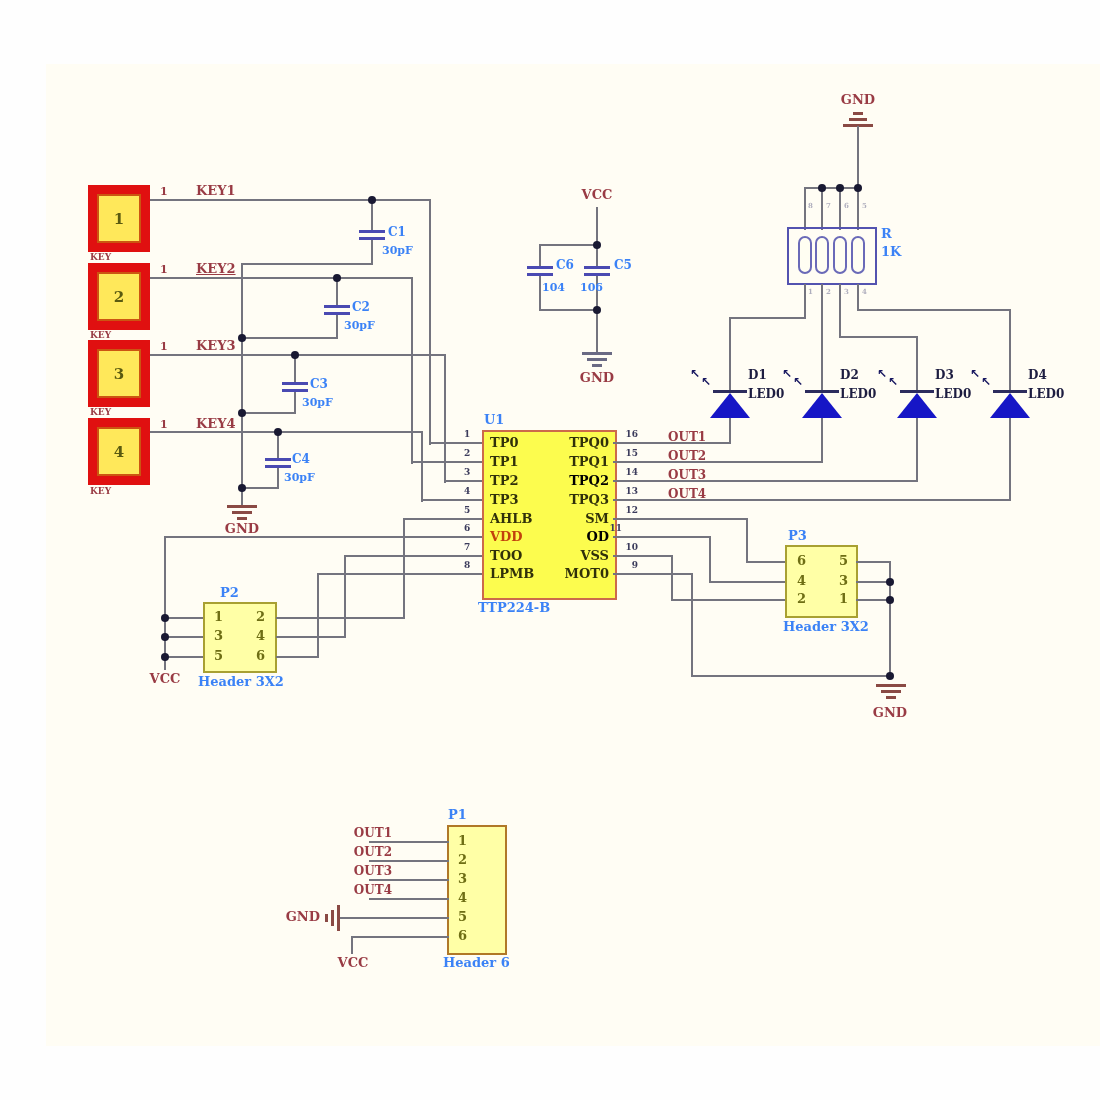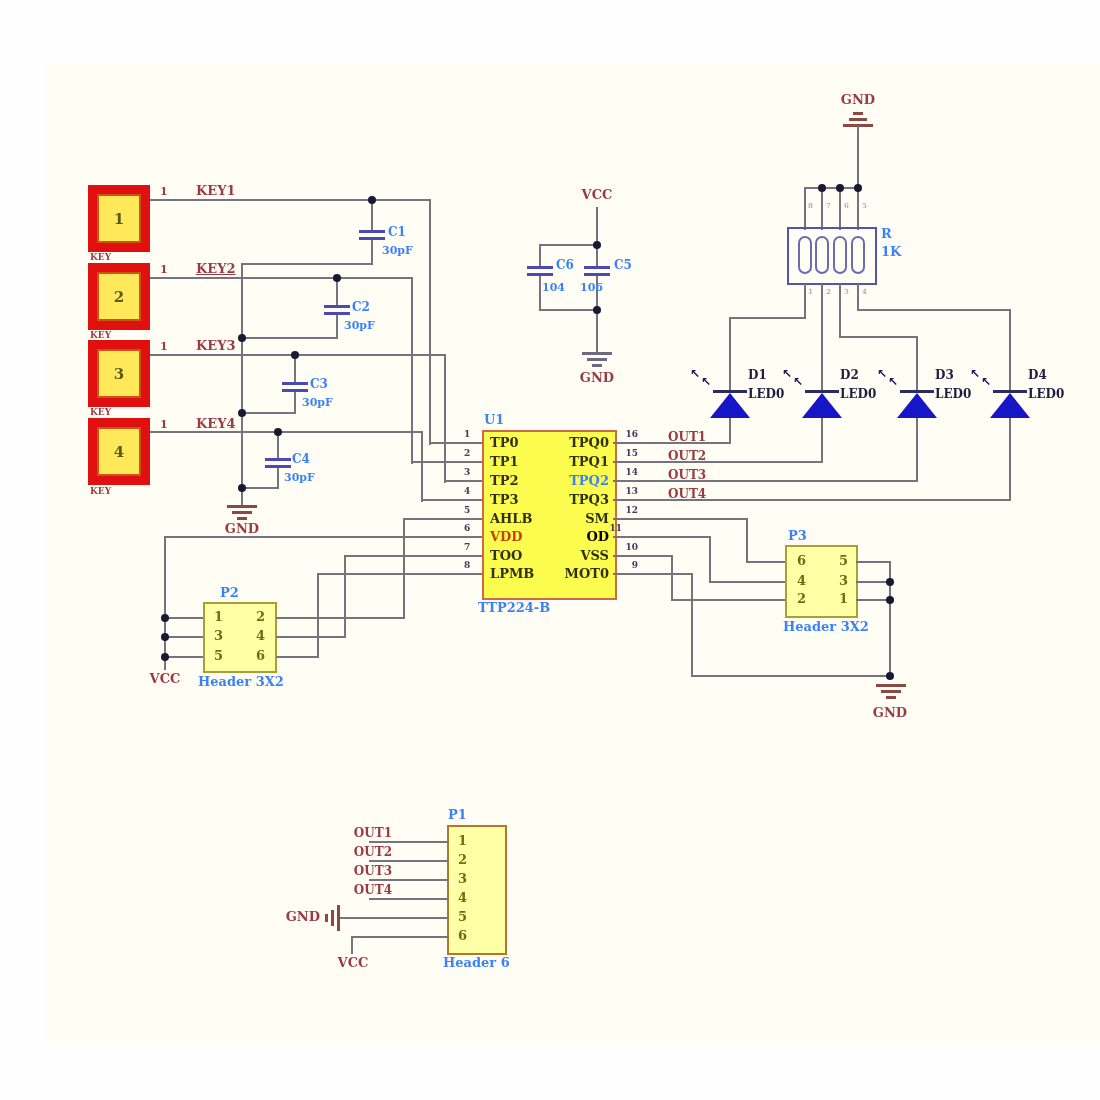--- a/index.html
+++ b/index.html
@@ -154,21 +154,21 @@
 <div class="lbl s9 gy rt" style="left:612px;top:430px;width:26px">16</div>
 <div class="lbl s9 gy rt" style="left:612px;top:449px;width:26px">15</div>
 <div class="lbl s9 gy rt" style="left:612px;top:468px;width:26px">14</div>
 <div class="lbl s9 gy rt" style="left:612px;top:487px;width:26px">13</div>
 <div class="lbl s9 gy rt" style="left:612px;top:506px;width:26px">12</div>
 <div class="lbl s9 gy rt" style="left:596px;top:524px;width:26px">11</div>
 <div class="lbl s9 gy rt" style="left:612px;top:543px;width:26px">10</div>
 <div class="lbl s9 gy rt" style="left:612px;top:561px;width:26px">9</div>
 <div class="lbl rt" style="left:528px;top:436px;width:81px;color:#30300a;">TPQ0</div>
 <div class="lbl rt" style="left:528px;top:455px;width:81px;color:#30300a;">TPQ1</div>
-<div class="lbl rt" style="left:528px;top:474px;width:81px;color:#3b82f6;">TPQ2</div>
+<div class="lbl rt" style="left:528px;top:474px;width:81px;color:#000000;">TPQ2</div>
 <div class="lbl rt" style="left:528px;top:493px;width:81px;color:#30300a;">TPQ3</div>
 <div class="lbl rt" style="left:528px;top:512px;width:81px;color:#30300a;">SM</div>
 <div class="lbl rt" style="left:528px;top:530px;width:81px;color:#000000;">OD</div>
 <div class="lbl rt" style="left:528px;top:549px;width:81px;color:#30300a;">VSS</div>
 <div class="lbl rt" style="left:528px;top:567px;width:81px;color:#30300a;">MOT0</div>
 
 <div class="lbl s12" style="left:668px;top:431px;">OUT1</div>
 <div class="lbl s12" style="left:668px;top:450px;">OUT2</div>
 <div class="lbl s12" style="left:668px;top:469px;">OUT3</div>
 <div class="lbl s12" style="left:668px;top:488px;">OUT4</div>

